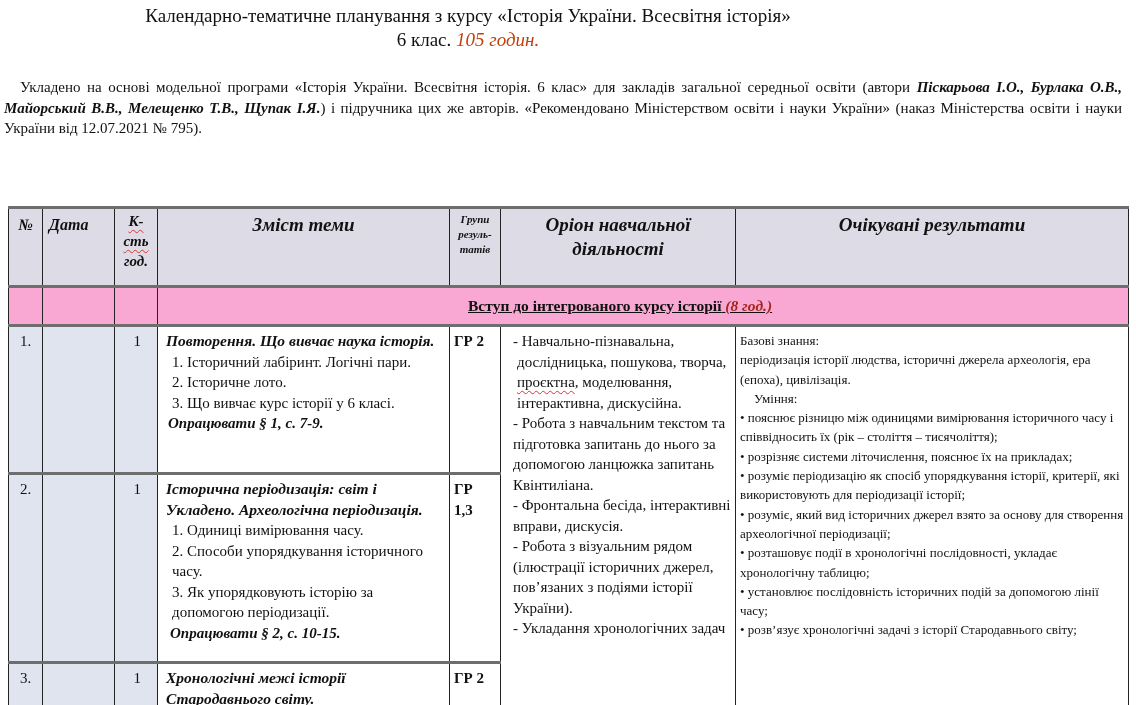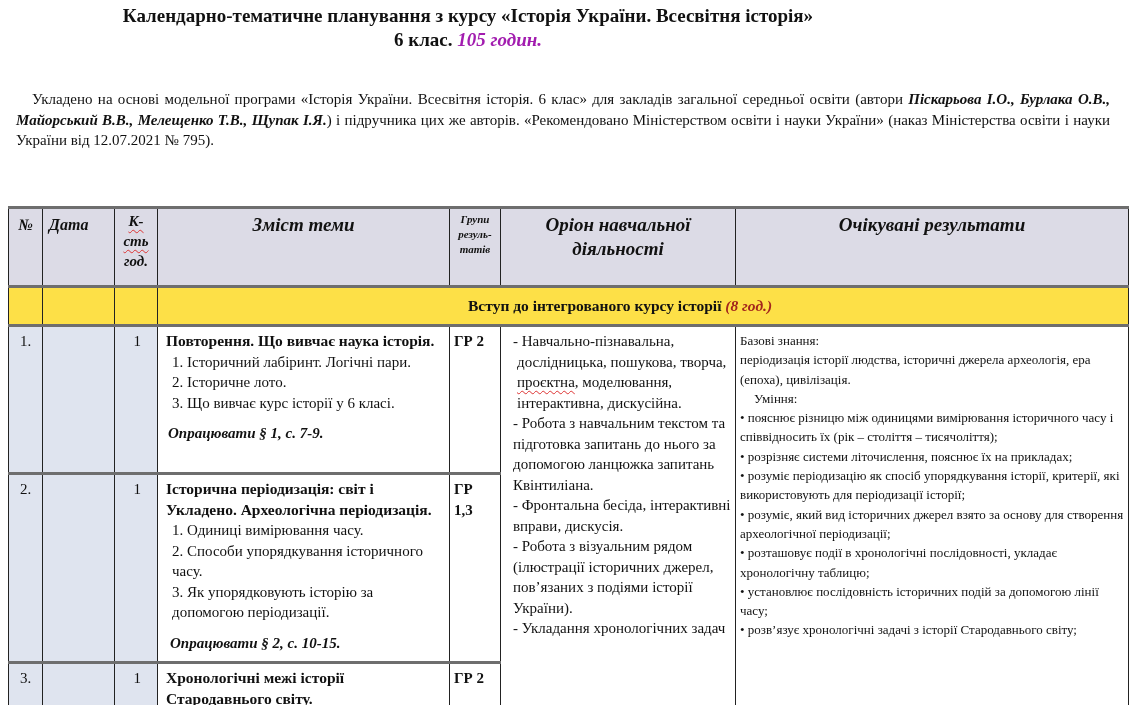--- a/index.html
+++ b/index.html
@@ -1,44 +1,44 @@
 <!DOCTYPE html>
 <html><head>
 <meta charset="utf-8">
 <style>
   html, body { margin: 0; padding: 0; background: #ffffff; }
   body { width: 1136px; height: 705px; overflow: hidden; position: relative;
          font-family: "Liberation Serif", "DejaVu Serif", serif; color: #111; }
   .title { position: absolute; left: 0; top: 4px; width: 936px; text-align: center;
-           font-weight: bold; font-size: 19px; line-height: 24px; }
-  .title .red { color: #a21caf; font-style: italic; }
+           font-weight: normal; font-size: 19px; line-height: 24px; }
+  .title .red { color: #c2410c; font-style: italic; }
   .intro { position: absolute; left: 4px; top: 77px; width: 1118px; font-size: 15px; line-height: 20.5px; text-align: justify; }
-  .intro p { margin: 12px; }
+  .intro p { margin: 0; }
   .intro .ind { text-indent: 16px; }
   .intro .ind2 { text-indent: 26px; }
   .bi { font-weight: bold; font-style: italic; }
   .sq { text-decoration: underline wavy #d33; text-decoration-thickness: 1px; text-underline-offset: 3px; }
 
   table.plan { position: absolute; left: 8px; top: 206px; border-collapse: collapse; table-layout: fixed; width: 1120px; }
   table.plan td, table.plan th { border: 1px solid #222; vertical-align: top; padding: 0; font-size: 15px; line-height: 20.5px; }
   table.plan tr.hdr th { background: #dcdbe6; height: 70px; font-style: italic; font-weight: bold; text-align: center; border-top: 3px solid #6e6e6e; border-bottom: 3px solid #6e6e6e; }
   tr.hdr th.big { font-size: 19px; line-height: 24px; padding-top: 4px; }
   tr.hdr th.smallh { font-size: 11px; line-height: 15px; padding-top: 3px; font-weight: normal; }
   tr.hdr th.kst { font-size: 15px; line-height: 20px; padding-top: 2px; }
   tr.hdr th.num { font-size: 16px; padding-top: 6px; }
-  tr.sec td { background: #fde047; height: 36px; border-bottom: 3px solid #6e6e6e; vertical-align: middle; }
+  tr.sec td { background: #f9a8d4; height: 36px; border-bottom: 3px solid #6e6e6e; vertical-align: middle; text-decoration: underline; }
   tr.sec td.sectitle { font-weight: bold; font-size: 15.5px; padding-left: 310px; }
   tr.sec .red { color: #a3261d; font-style: italic; }
   td.left { background: #dfe4ef; }
   td.center { text-align: center; padding-top: 4px !important; }
   td.kcell { text-align: right; padding-right: 16px !important; padding-top: 4px !important; }
   td.topic { padding: 4px 6px 0 8px !important; }
-  td.topic .tt { font-weight: bold; font-size: 15.5px; }
+  td.topic .tt { font-weight: bold; font-size: 15.5px; font-style: italic; }
   td.topic .it { padding-left: 6px; }
-  td.topic .hw { font-weight: bold; font-style: italic; margin-top: 10px; padding-left: 2px; }
+  td.topic .hw { font-weight: bold; font-style: italic; padding-left: 2px; }
   td.grp { font-weight: bold; font-size: 15.5px; padding: 4px 4px 0 4px !important; }
   td.act { padding: 4px 4px 0 12px !important; }
   td.res { padding: 4px 4px 0 4px !important; font-size: 13px !important; line-height: 19.3px !important; }
   tr.r1 td { height: 141px; border-bottom: 3px solid #6e6e6e; }
   tr.r2 td { height: 182px; border-bottom: 3px solid #6e6e6e; }
   tr.r3 td { height: 48px; border-bottom: 3px solid #6e6e6e; }
 </style>
 </head>
 <body>
 

